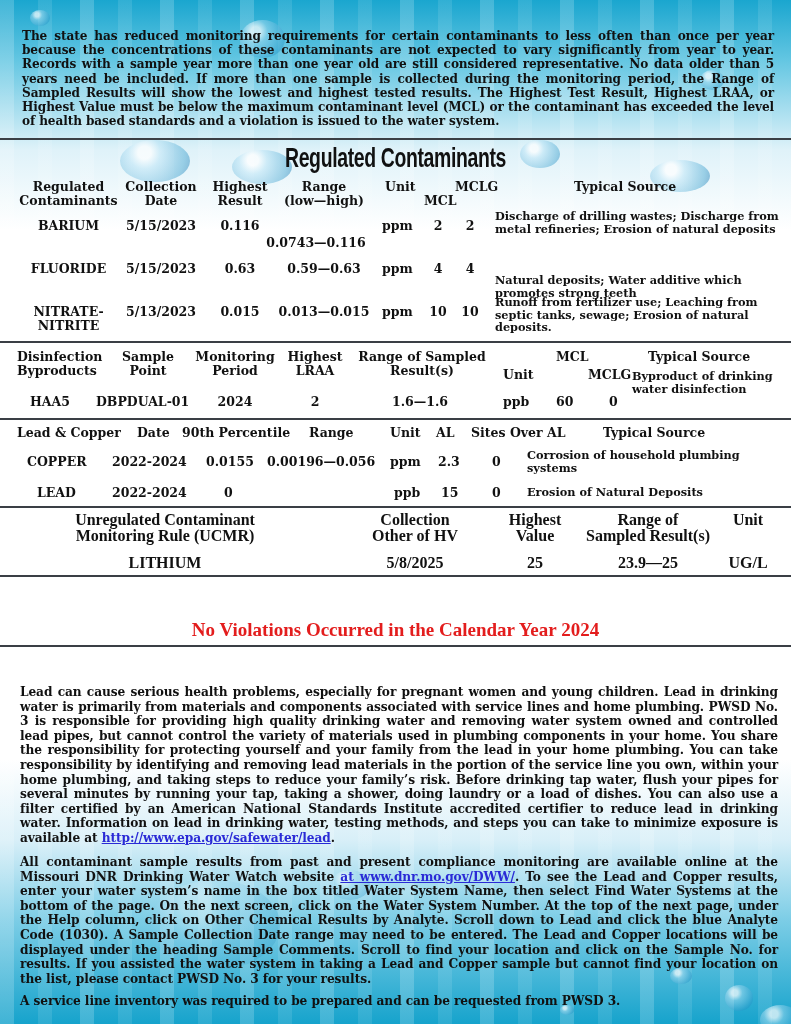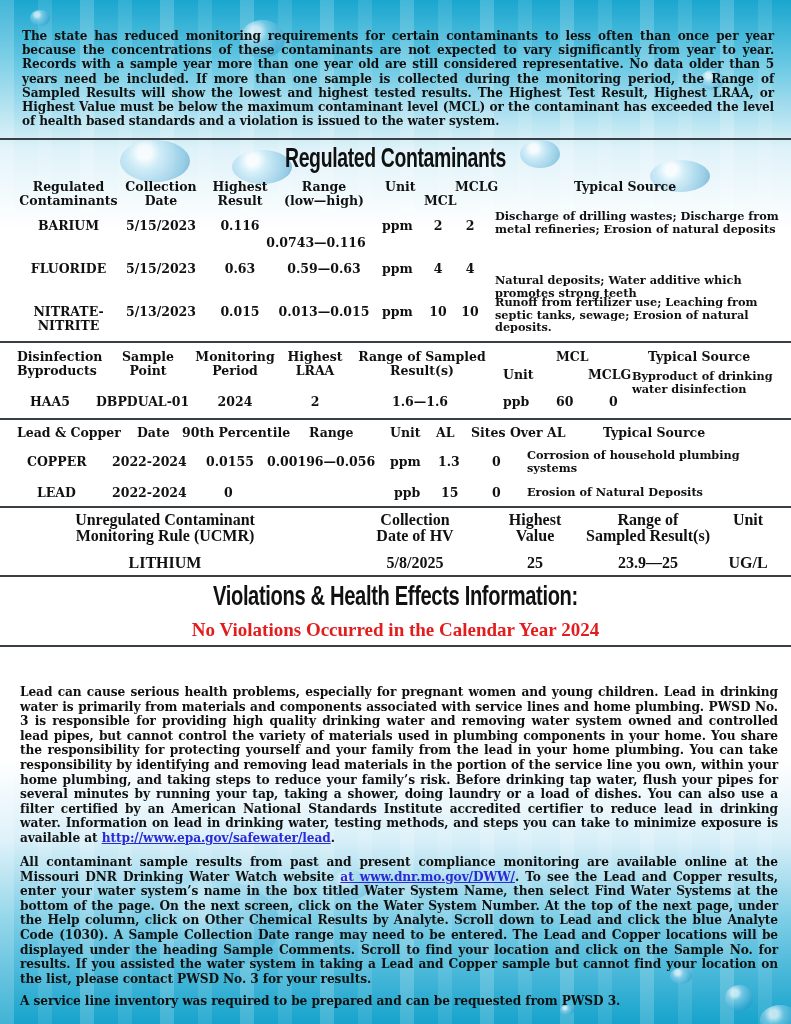--- a/index.html
+++ b/index.html
@@ -166,21 +166,21 @@
     <div class="t" style="left:436px;top:426px;">AL</div>
     <div class="t" style="left:471px;top:426px;">Sites Over AL</div>
     <div class="t" style="left:603px;top:426px;">Typical Source</div>
 
     <div>
       <div class="t" style="left:27px;top:455px;">COPPER</div>
       <div class="t" style="left:112px;top:455px;">2022-2024</div>
       <div class="t" style="left:206px;top:455px;">0.0155</div>
       <div class="t" style="left:267px;top:455px;">0.00196—0.056</div>
       <div class="t" style="left:390px;top:455px;">ppm</div>
-      <div class="t" style="left:438px;top:455px;">1.3</div>
+      <div class="t" style="left:438px;top:455px;">2.3</div>
       <div class="t" style="left:492px;top:455px;">0</div>
       <div class="src" style="left:527px;top:449px;width:250px;">Corrosion of household plumbing systems</div>
     </div>
     <div>
       <div class="t" style="left:37px;top:486px;">LEAD</div>
       <div class="t" style="left:112px;top:486px;">2022-2024</div>
       <div class="t" style="left:224px;top:486px;">0</div>
       <div class="t" style="left:267px;top:486px;"></div>
       <div class="t" style="left:394px;top:486px;">ppb</div>
       <div class="t" style="left:441px;top:486px;">15</div>
@@ -191,21 +191,21 @@
 
   <div class="rule" style="top:506px;"></div>
 
   <div>
     <div class="ucmr" style="left:40px;top:512px;width:250px;">
       <div>Unregulated Contaminant</div>
       <div>Monitoring Rule (UCMR)</div>
     </div>
     <div class="ucmr" style="left:370px;top:512px;width:90px;">
       <div>Collection</div>
-      <div>Date of HV</div>
+      <div>Other of HV</div>
     </div>
     <div class="ucmr" style="left:500px;top:512px;width:70px;">
       <div>Highest</div>
       <div>Value</div>
     </div>
     <div class="ucmr" style="left:578px;top:512px;width:140px;">
       <div>Range of</div>
       <div>Sampled Result(s)</div>
     </div>
     <div class="ucmr" style="left:726px;top:512px;width:44px;">Unit</div>
@@ -214,23 +214,20 @@
       <div class="ucmr" style="left:40px;top:555px;width:250px;">LITHIUM</div>
       <div class="ucmr" style="left:370px;top:555px;width:90px;">5/8/2025</div>
       <div class="ucmr" style="left:500px;top:555px;width:70px;">25</div>
       <div class="ucmr" style="left:578px;top:555px;width:140px;">23.9—25</div>
       <div class="ucmr" style="left:726px;top:555px;width:44px;">UG/L</div>
     </div>
   </div>
 
   <div class="rule" style="top:575px;"></div>
 
-  <div class="title-wrap" style="top:580px;">
-    <span class="heading-cond" style="font-size:28px;">Violations &amp; Health Effects Information:</span>
-  </div>
   <div class="noviol">No Violations Occurred in the Calendar Year 2024</div>
 
   <div class="rule" style="top:645px;"></div>
 
 
   <div class="para" style="top:685px;">
     <span>Lead can cause serious health problems, especially for pregnant women and young children. Lead in drinking water is primarily from materials and components associated with service lines and home plumbing. PWSD No. 3 is responsible for providing high quality drinking water and removing water system owned and controlled lead pipes, but cannot control the variety of materials used in plumbing components in your home. You share the responsibility for protecting yourself and your family from the lead in your home plumbing. You can take responsibility by identifying and removing lead materials in the portion of the service line you own, within your home plumbing, and taking steps to reduce your family’s risk. Before drinking tap water, flush your pipes for several minutes by running your tap, taking a shower, doing laundry or a load of dishes. You can also use a filter certified by an American National Standards Institute accredited certifier to reduce lead in drinking water. Information on lead in drinking water, testing methods, and steps you can take to minimize exposure is available at </span><a class="link" href="#">http://www.epa.gov/safewater/lead</a><span>.</span>
   </div>
 
   <div class="para" style="top:855px;">

